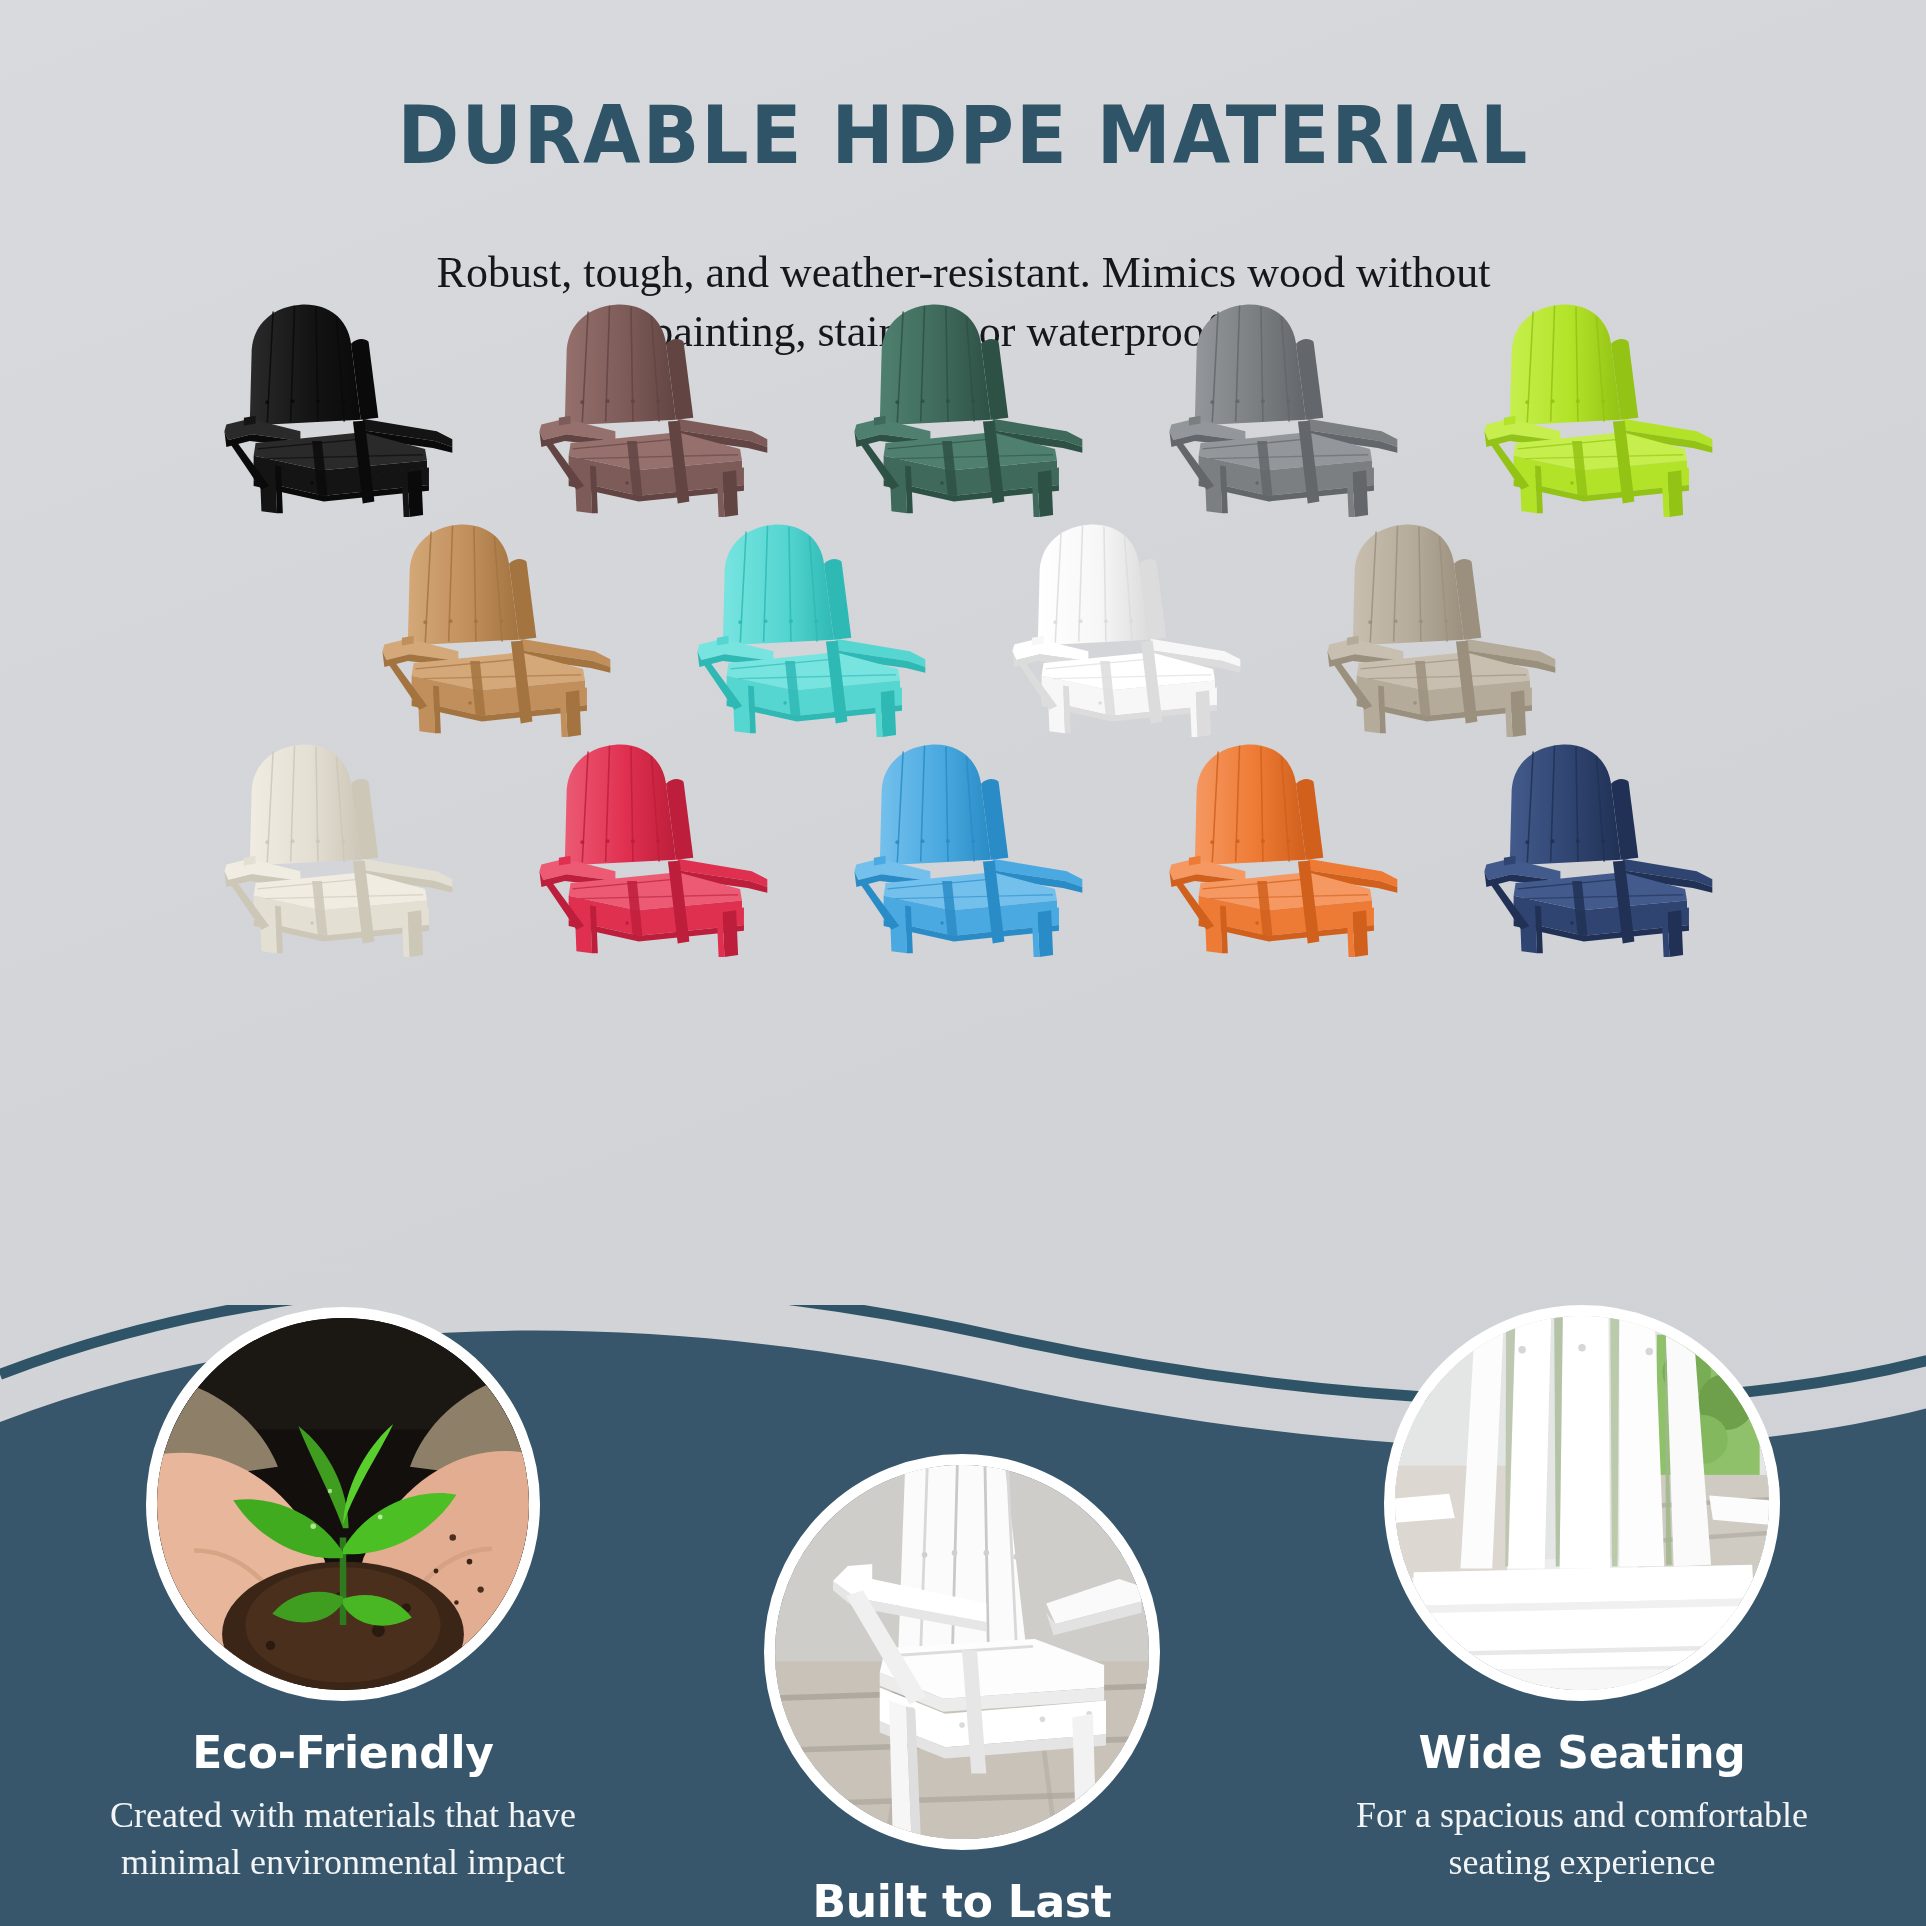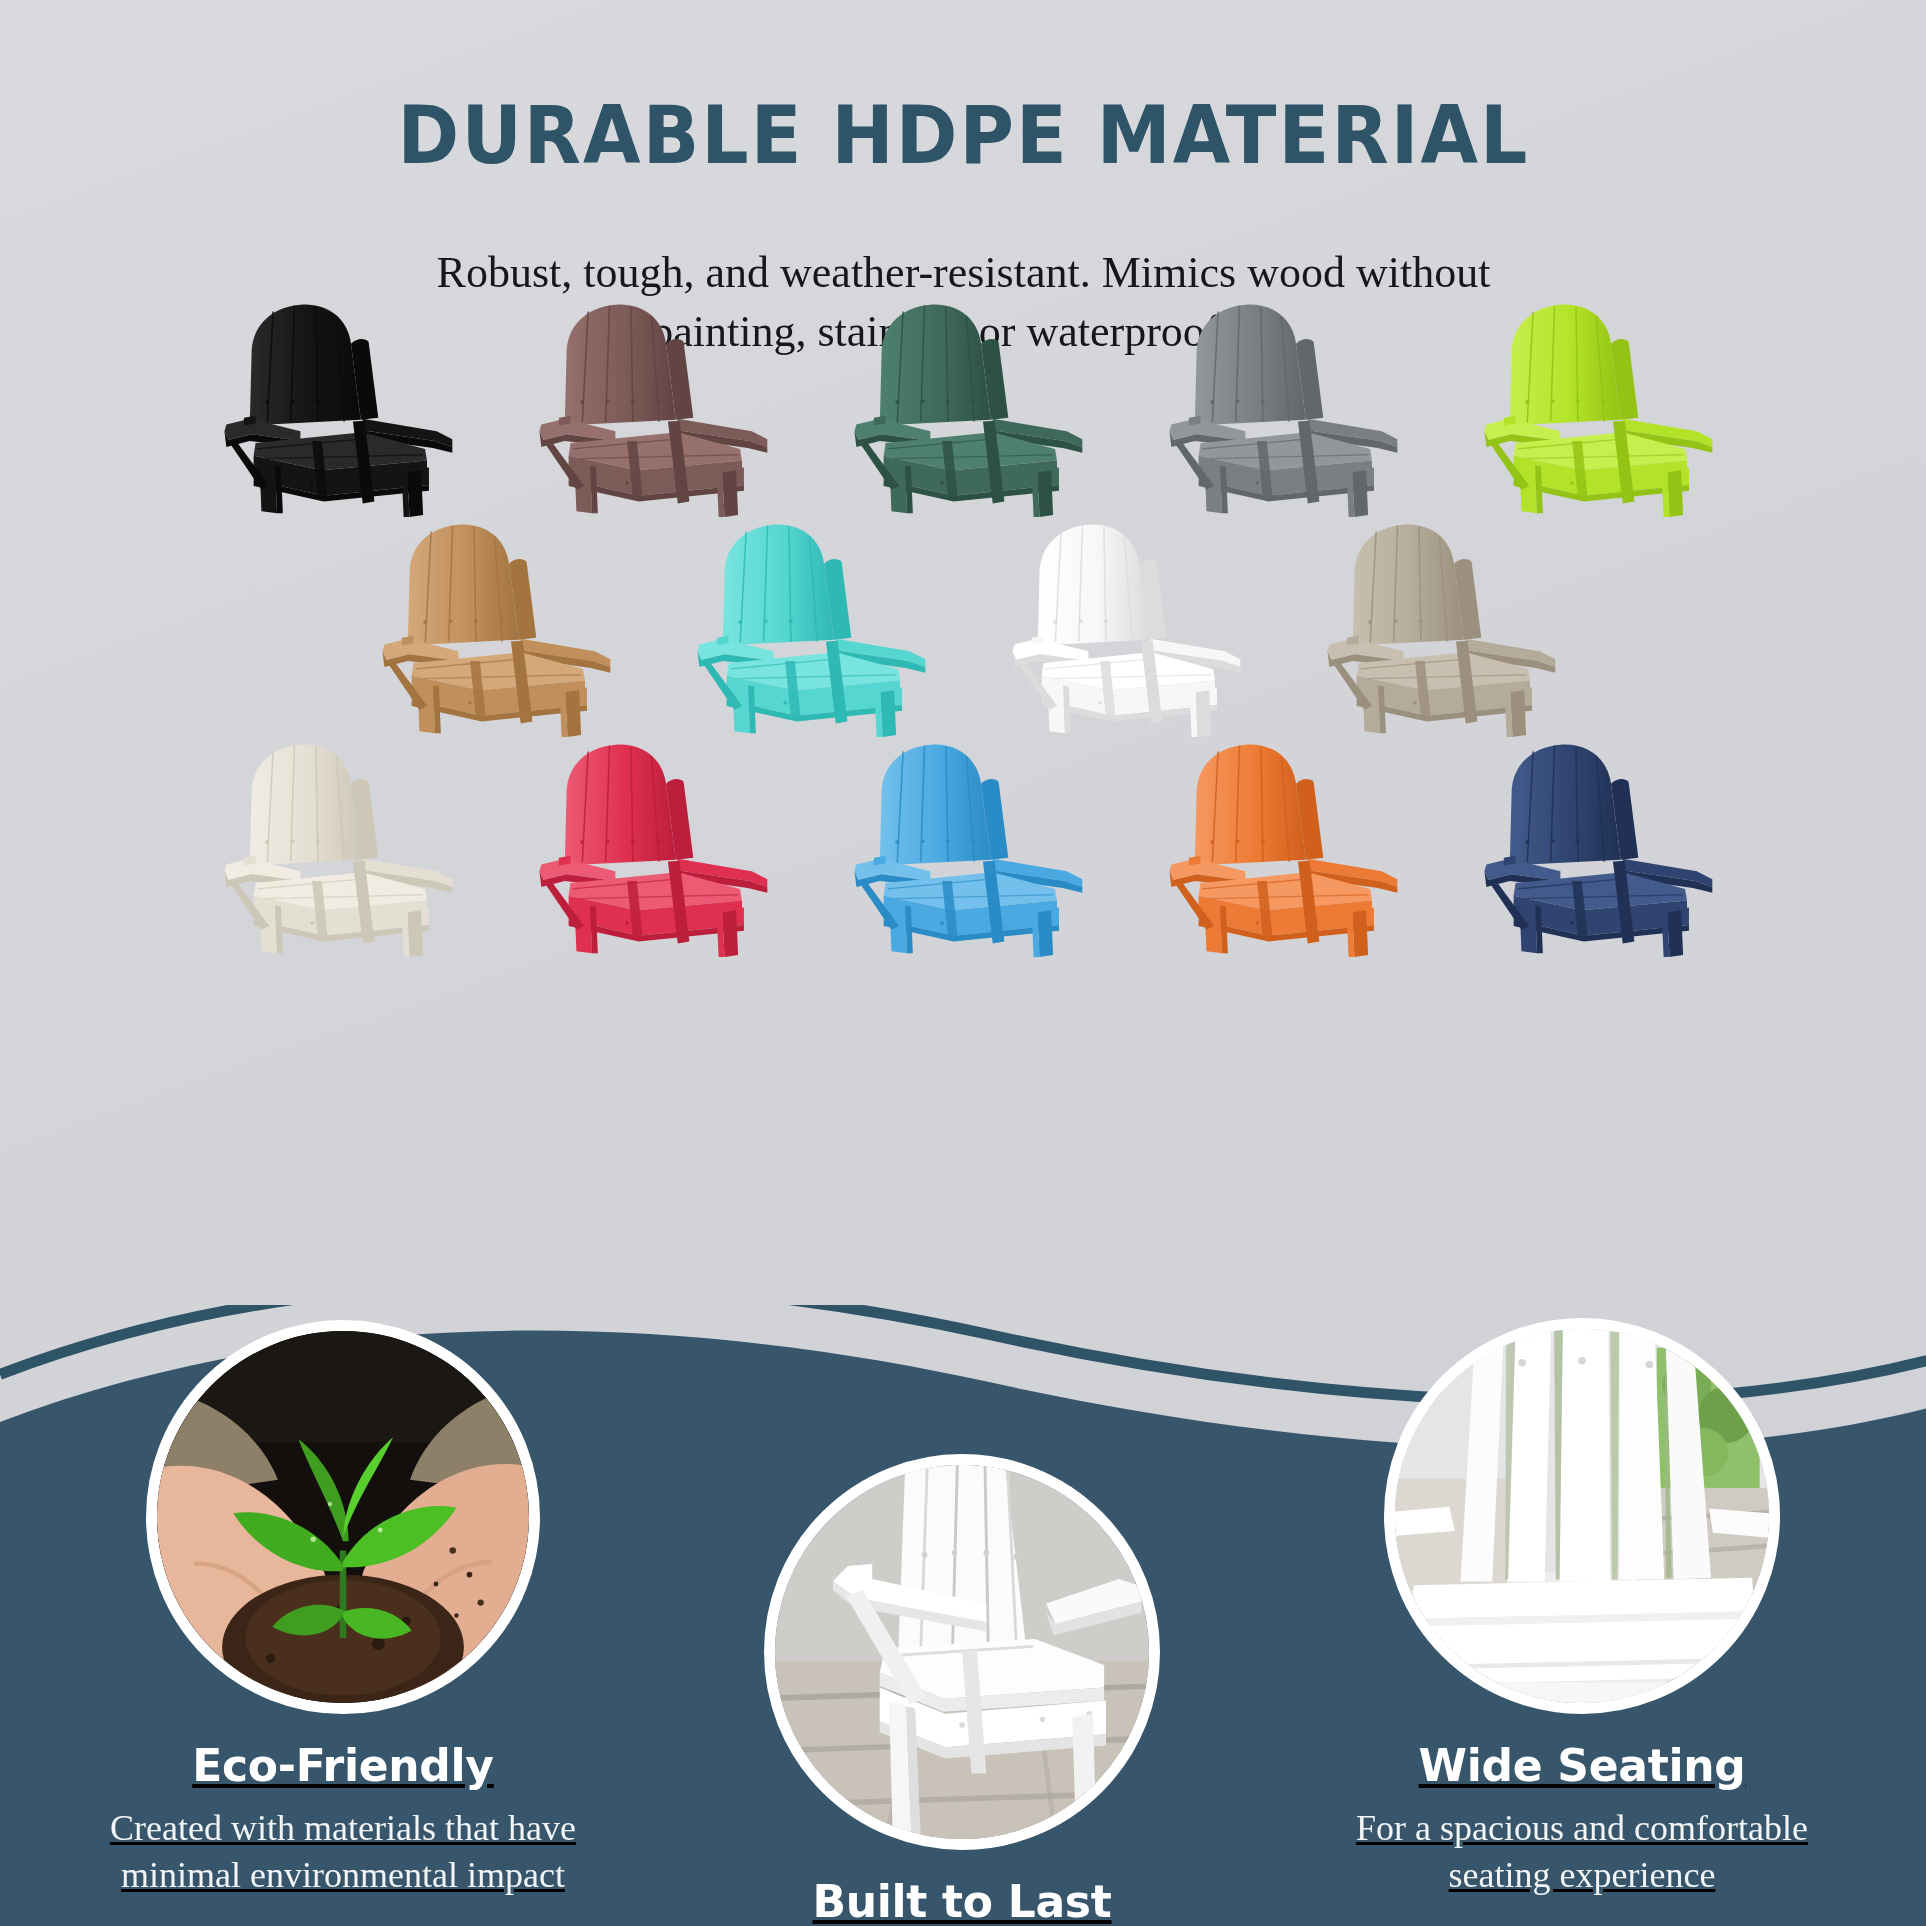--- a/index.html
+++ b/index.html
@@ -46,21 +46,21 @@
   .chair-cell svg{display:block;width:257px;height:224px;}
 
   
   .bottom-panel{position:absolute;left:0;right:0;bottom:0;height:622px;}
   .bottom-panel svg.wave{position:absolute;left:0;top:0;width:1927px;height:238px;}
   .bottom-fill{position:absolute;left:0;right:0;bottom:0;top:149px;background:#37566b;}
 
   
   .features{position:absolute;left:0;right:0;bottom:0;height:733px;}
   .feature{
-    position:absolute;bottom:0;width:594px;text-align:center;text-decoration:underline;
+    position:absolute;bottom:0;width:594px;text-align:center;
   }
   .feature.f1{left:46px;}
   .feature.f2{left:665px;}
   .feature.f3{left:1285px;}
   .circle{
     width:396px;height:396px;border-radius:50%;
     border:11px solid #ffffff;
     margin:0 auto 0;
     overflow:hidden;position:relative;
     box-sizing:border-box;
@@ -72,21 +72,21 @@
     font-size:44px;
     color:#ffffff;
     margin:26px 0 0;
     letter-spacing:-0.3px;
   }
   .feature-desc{
     font-family:"Liberation Serif","DejaVu Serif",serif;
     font-size:36px;
     color:#f2f4f5;
     line-height:1.3;
-    margin:14px auto 28px;
+    margin:14px auto 41px;
     max-width:554px;
   }
   .circle svg{display:block;width:100%;height:100%;}
 </style>
 </head>
 <body>
 
 <div id="infographic">
 
   <div class="header">

